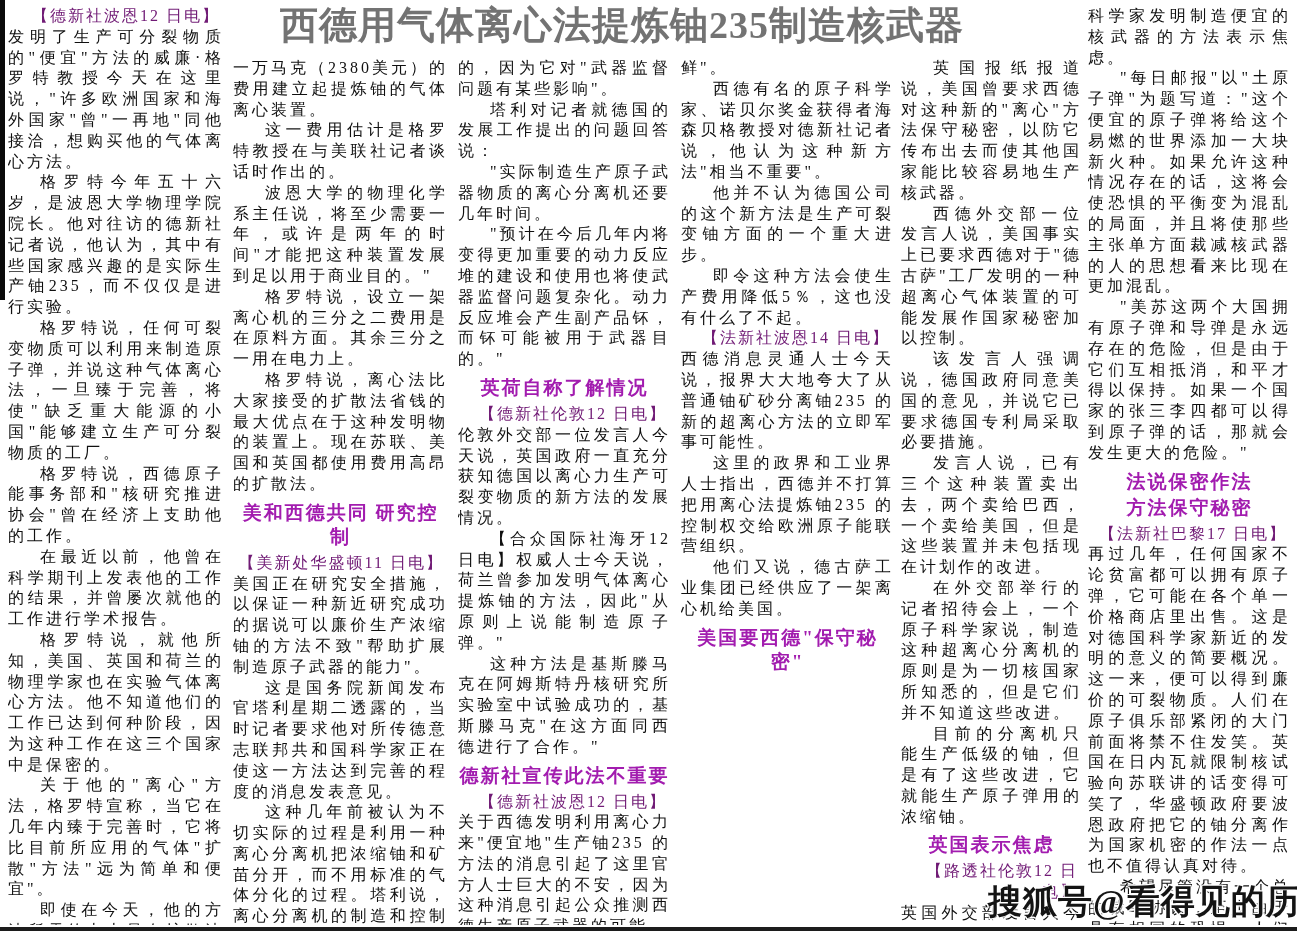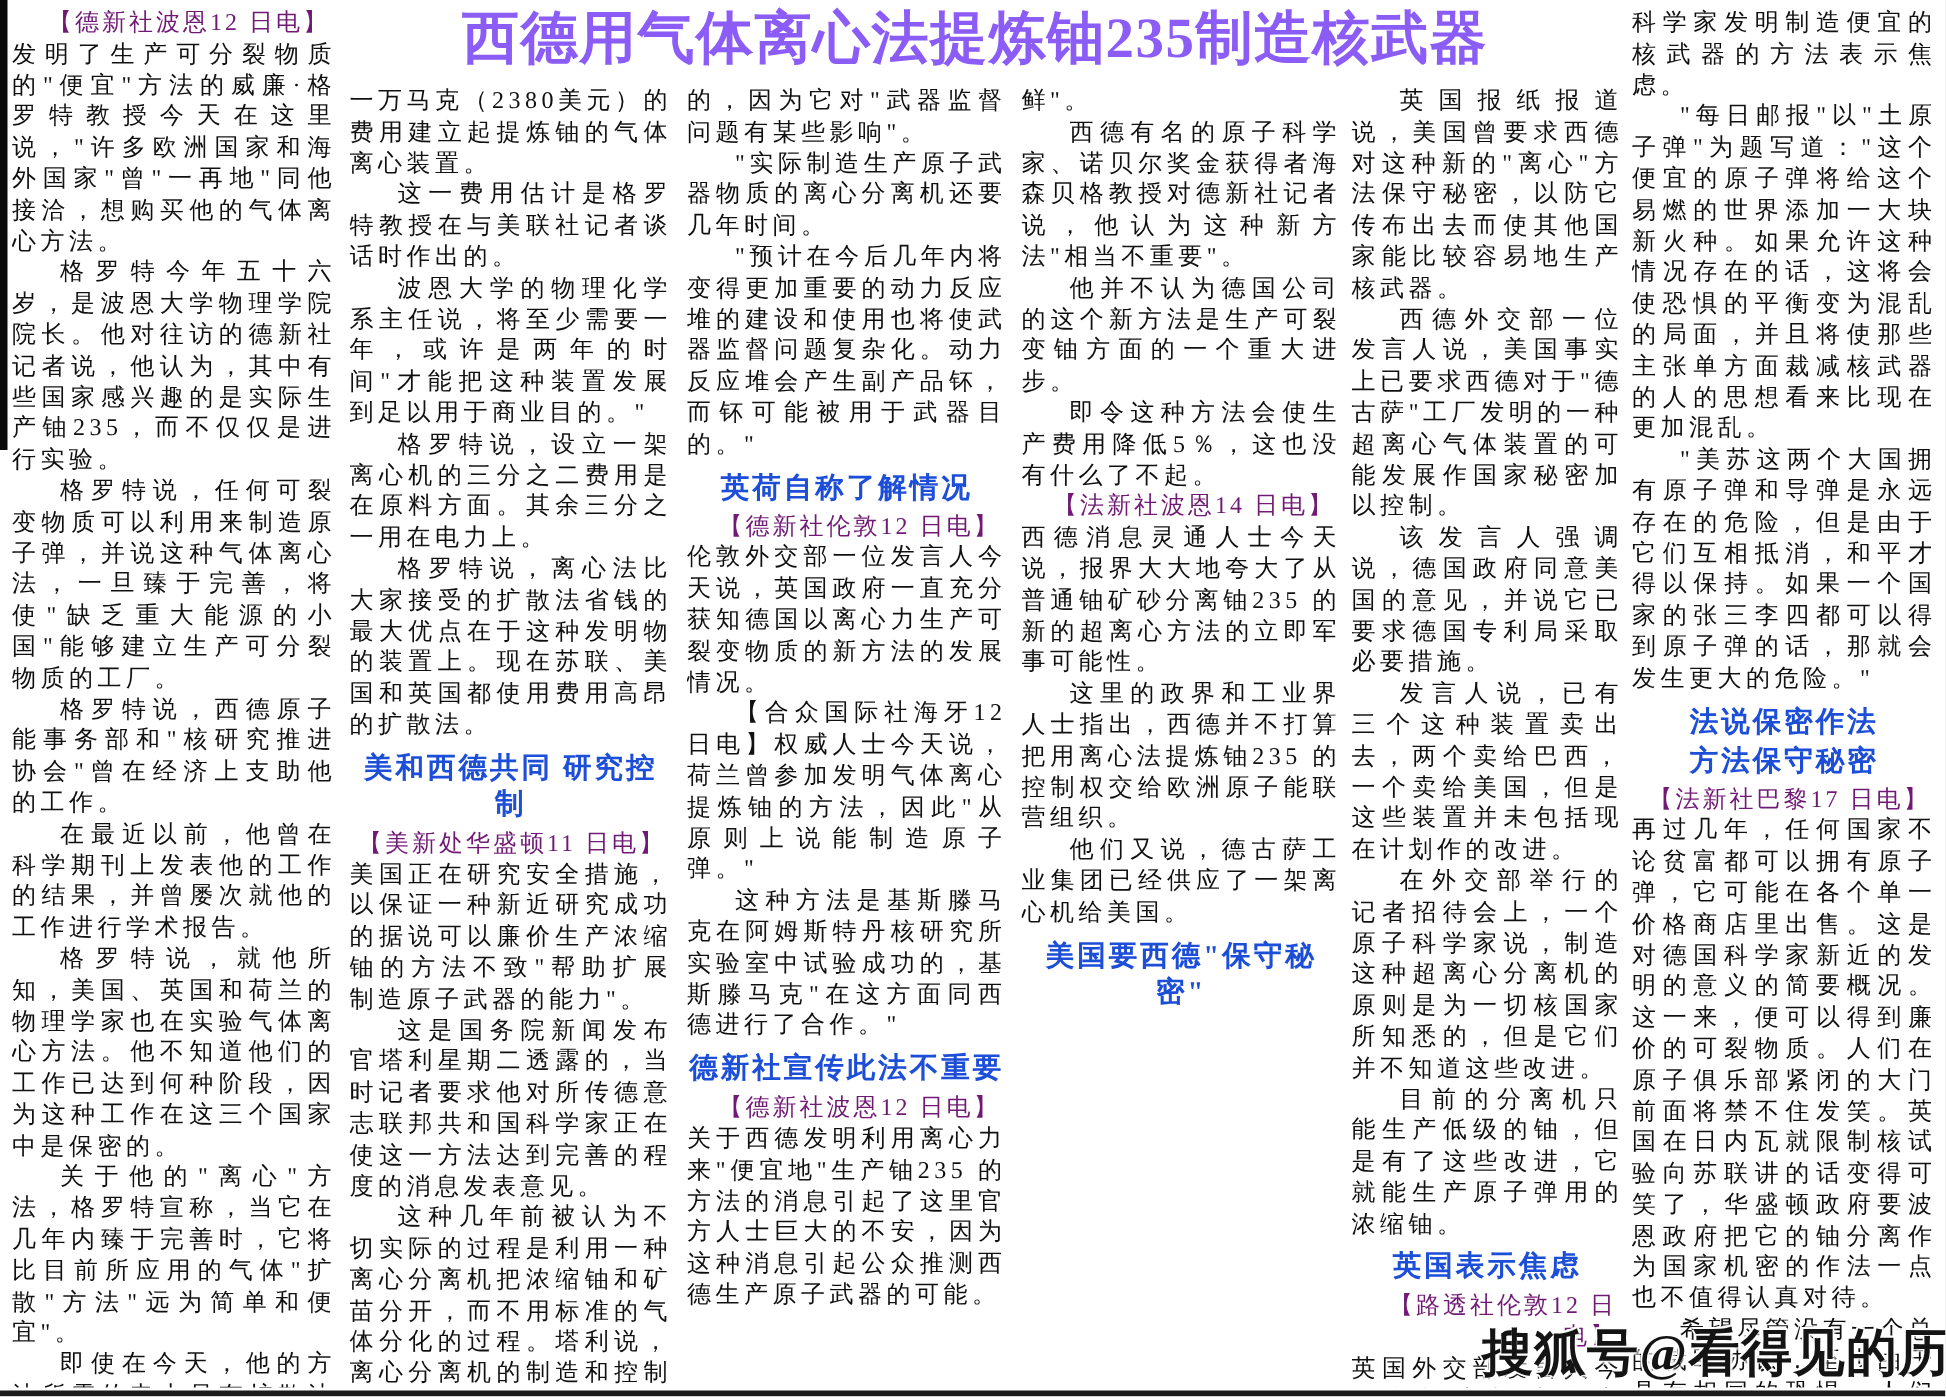--- a/index.html
+++ b/index.html
@@ -3,42 +3,42 @@
 <meta charset="utf-8">
 <style>
   html,body{margin:0;padding:0;background:#e8e8e8;}
   .page{
     position:relative;width:1297px;height:931px;background:#ffffff;
     overflow:hidden;color:#111;
     font-family:"Liberation Serif","DejaVu Serif",serif;
   }
   .page-title{
     position:absolute;left:280px;top:0px;width:740px;margin:0;
-    font-size:38px;font-weight:900;text-align:center;letter-spacing:1px;
-    white-space:nowrap;color:#8b5cf6;
+    font-size:38px;font-weight:900;letter-spacing:1px;
+    white-space:nowrap;color:#737373;
   }
   .col{position:absolute;overflow:hidden;text-align:justify;}
   .c1{left:8px;top:6px;width:216px;height:919px;}
   .c2{left:233px;top:58px;width:215px;height:867px;}
   .c3{left:458px;top:58px;width:213px;height:867px;}
   .c4{left:681px;top:58px;width:213px;height:867px;}
   .c5{left:901px;top:58px;width:181px;height:867px;}
   .c6{left:1088px;top:6px;width:203px;height:919px;}
   .para{
     margin:0;font-size:16px;line-height:20.8px;letter-spacing:3px;
     text-indent:2em;text-align:justify;color:#101010;
   }
   .flush{text-indent:0;}
   .credit{
     margin:0;font-size:16px;line-height:20.8px;letter-spacing:2px;
     text-align:right;text-indent:0;padding-right:4px;color:#701a75;
   }
   .subhead{
     margin:6px 0 4px;font-size:19px;font-weight:bold;text-align:center;
-    letter-spacing:2px;line-height:24px;color:#1d4ed8;
+    letter-spacing:2px;line-height:24px;color:#a21caf;
   }
   .subhead + .subhead{margin-top:-2px;}
   .bottom-rule{
     position:absolute;left:0;bottom:0;width:1297px;height:4px;background:#1c1c1c;
   }
   .left-edge{
     position:absolute;left:0;top:0;width:5px;height:300px;background:#0a0a0a;
   }
   .watermark{
     position:absolute;left:988px;bottom:6px;margin:0;white-space:nowrap;
@@ -71,20 +71,21 @@
       <p class="para">格罗特说，设立一架离心机的三分之二费用是在原料方面。其余三分之一用在电力上。</p>
       <p class="para">格罗特说，离心法比大家接受的扩散法省钱的最大优点在于这种发明物的装置上。现在苏联、美国和英国都使用费用高昂的扩散法。</p>
       <h3 class="subhead">美和西德共同 研究控制</h3>
       <p class="credit">【美新处华盛顿11 日电】</p>
       <p class="para flush">美国正在研究安全措施，以保证一种新近研究成功的据说可以廉价生产浓缩铀的方法不致"帮助扩展制造原子武器的能力"。</p>
       <p class="para">这是国务院新闻发布官塔利星期二透露的，当时记者要求他对所传德意志联邦共和国科学家正在使这一方法达到完善的程度的消息发表意见。</p>
       <p class="para">这种几年前被认为不切实际的过程是利用一种离心分离机把浓缩铀和矿苗分开，而不用标准的气体分化的过程。塔利说，离心分离机的制造和控制是美德代表在7 日会议上讨论的技术问题之一。</p>
     </div>
   <div class="col c3">
       <p class="para flush">的，因为它对"武器监督问题有某些影响"。</p>
+      <p class="para">塔利对记者就德国的发展工作提出的问题回答说：</p>
       <p class="para">"实际制造生产原子武器物质的离心分离机还要几年时间。</p>
       <p class="para">"预计在今后几年内将变得更加重要的动力反应堆的建设和使用也将使武器监督问题复杂化。动力反应堆会产生副产品钚，而钚可能被用于武器目的。"</p>
       <h3 class="subhead">英荷自称了解情况</h3>
       <p class="credit">【德新社伦敦12 日电】</p>
       <p class="para flush">伦敦外交部一位发言人今天说，英国政府一直充分获知德国以离心力生产可裂变物质的新方法的发展情况。</p>
       <p class="para">【合众国际社海牙12 日电】权威人士今天说，荷兰曾参加发明气体离心提炼铀的方法，因此"从原则上说能制造原子弹。"</p>
       <p class="para">这种方法是基斯滕马克在阿姆斯特丹核研究所实验室中试验成功的，基斯滕马克"在这方面同西德进行了合作。"</p>
       <h3 class="subhead">德新社宣传此法不重要</h3>
       <p class="credit">【德新社波恩12 日电】</p>
       <p class="para flush">关于西德发明利用离心力来"便宜地"生产铀235 的方法的消息引起了这里官方人士巨大的不安，因为这种消息引起公众推测西德生产原子武器的可能。</p>

